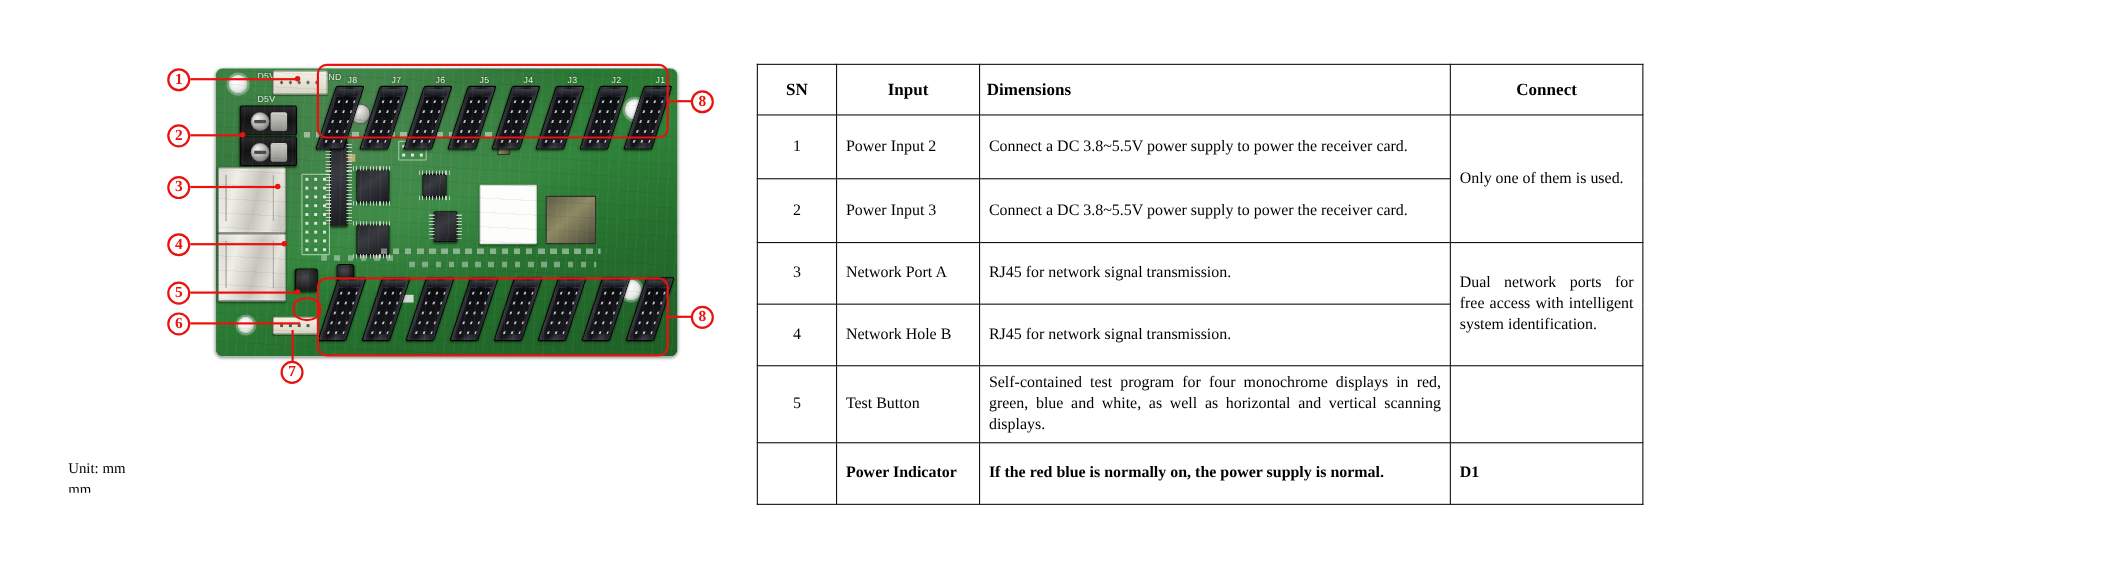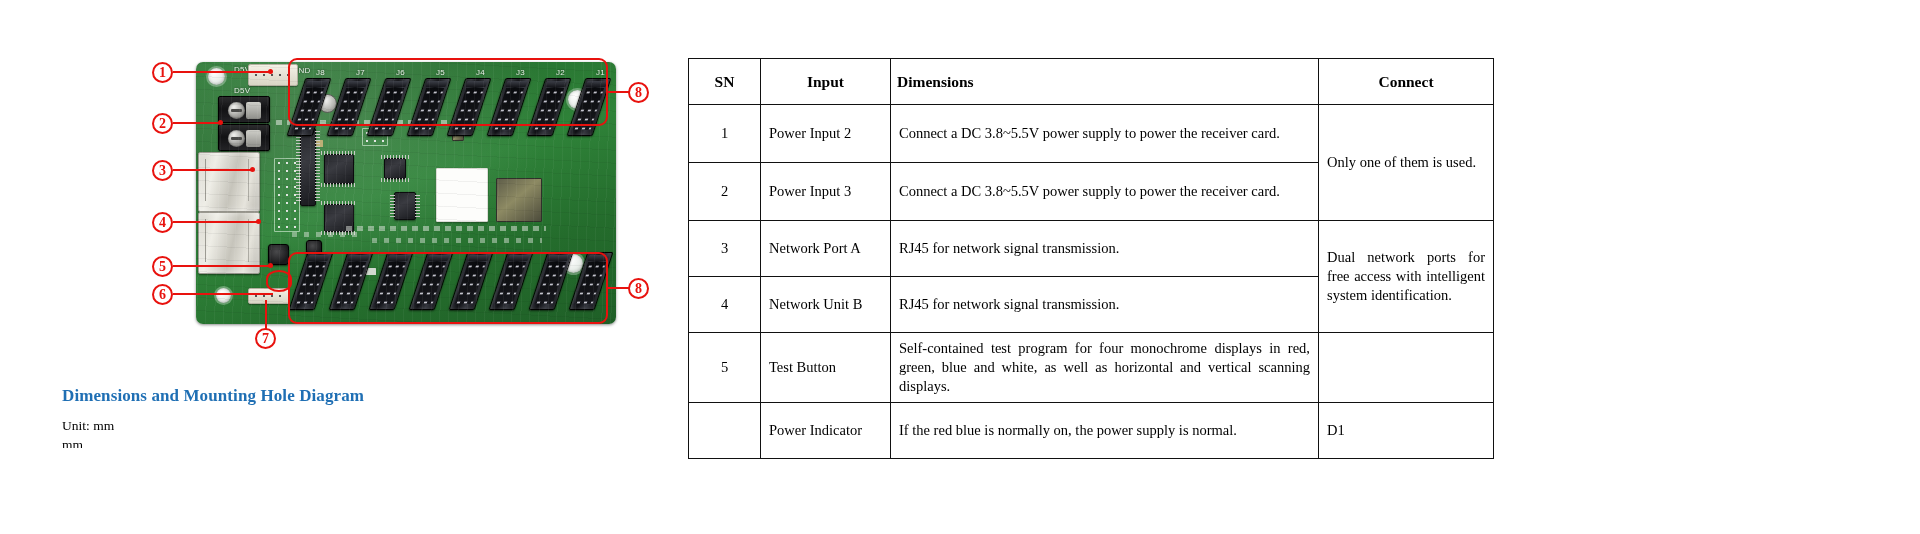--- a/index.html
+++ b/index.html
@@ -399,21 +399,20 @@
 
     <div class="callout-num" style="left:255px; top:328px;">7</div>
     <div class="vline" style="left:265px; top:300px; height:30px;"></div>
 
     <div class="callout-num" style="left:628px; top:82px;">8</div>
     <div class="leader" style="left:606px; top:91px; width:24px;"></div>
 
     <div class="callout-num" style="left:628px; top:278px;">8</div>
     <div class="leader" style="left:606px; top:287px; width:24px;"></div>
 
-    <div class="sec-heading">Dimensions and Mounting Hole Diagram</div>
     <div class="unit-line">Unit: mm</div>
     <div class="unit-line2">mm</div>
 
   </div>
 
   <table id="spec-table">
     <thead>
       <tr>
         <th class="col-sn">SN</th>
         <th class="col-name">Input</th>
@@ -434,30 +433,30 @@
         <td class="c-func">Connect a DC 3.8~5.5V power supply to power the receiver card.</td>
       </tr>
       <tr style="height:56px;">
         <td class="c-sn">3</td>
         <td class="c-name">Network Port A</td>
         <td class="c-func">RJ45 for network signal transmission.</td>
         <td class="c-rem" rowspan="2">Dual network ports for free access with intelligent system identification.</td>
       </tr>
       <tr style="height:56px;">
         <td class="c-sn">4</td>
-        <td class="c-name">Network Unit B</td>
+        <td class="c-name">Network Hole B</td>
         <td class="c-func">RJ45 for network signal transmission.</td>
       </tr>
       <tr style="height:70px;">
         <td class="c-sn">5</td>
         <td class="c-name">Test Button</td>
         <td class="c-func">Self-contained test program for four monochrome displays in red, green, blue and white, as well as horizontal and vertical scanning displays.</td>
         <td class="c-rem"></td>
       </tr>
-      <tr style="height:56px;">
+      <tr style="height:56px;font-weight:bold;">
         <td class="c-sn"></td>
         <td class="c-name">Power Indicator</td>
         <td class="c-func">If the red blue is normally on, the power supply is normal.</td>
         <td class="c-rem">D1</td>
       </tr>
     </tbody>
   </table>
 
 </div>
 

